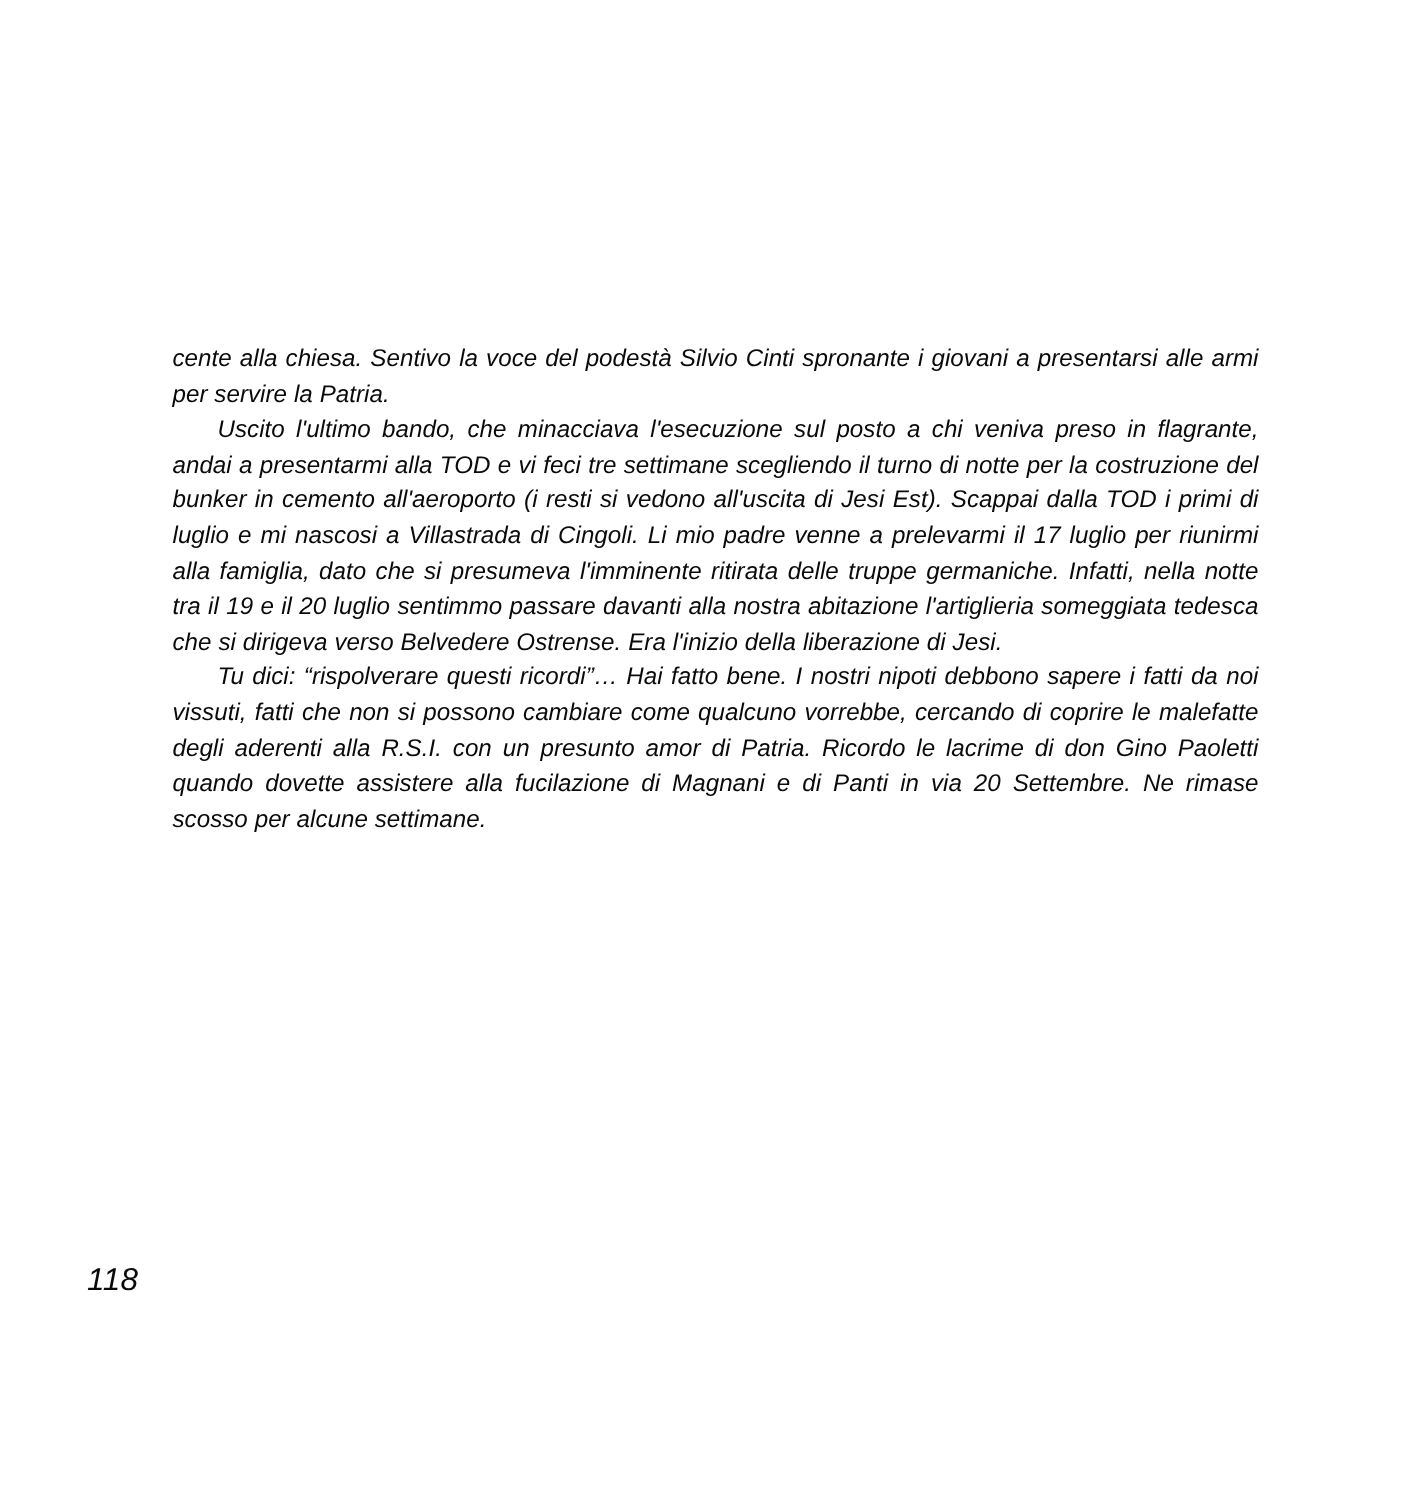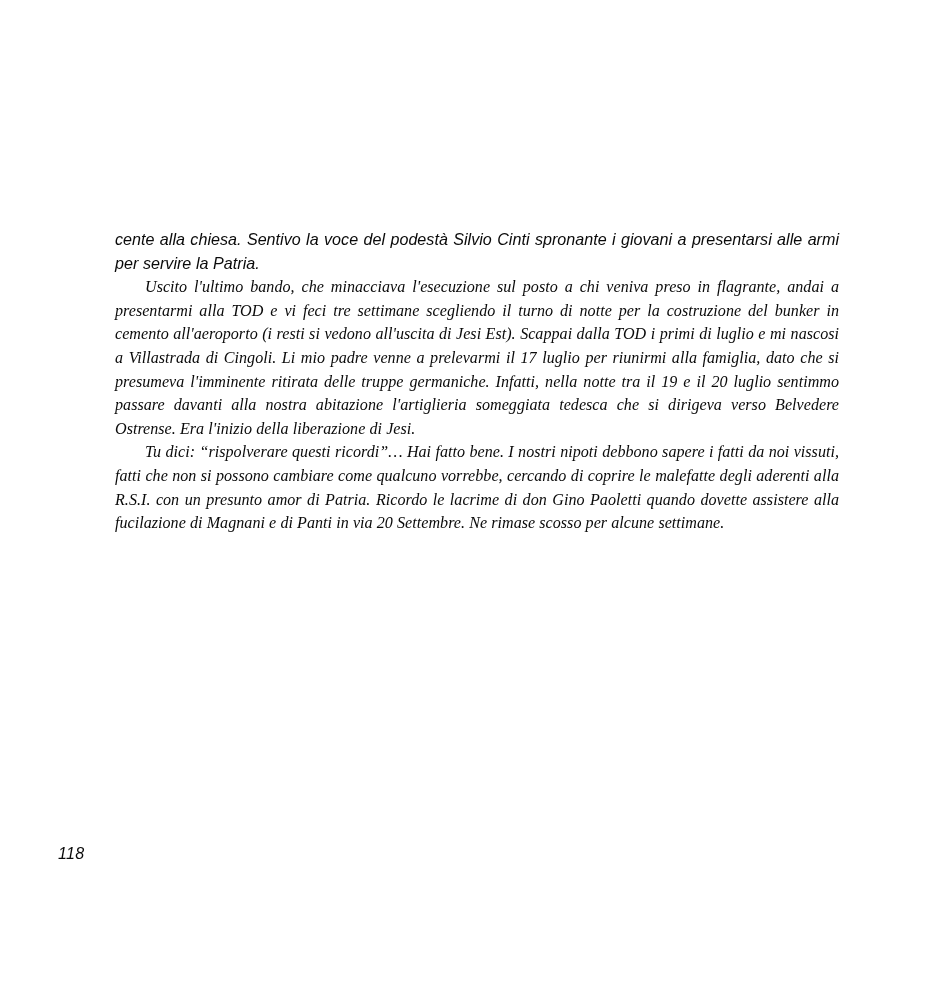--- a/index.html
+++ b/index.html
@@ -45,30 +45,29 @@
     hyphens: manual;
     -webkit-hyphens: manual;
   }
 
   .para + .para {
     margin-top: 0;
   }
 
   .para.indent {
     text-indent: 30px;
-    font-family: Liberation Serif, serif;
   }
 
   .page-number {
     position: absolute;
     left: 58px;
     top: 844px;
     font-family: "Liberation Sans", sans-serif;
     font-style: italic;
-    font-size: 16px;
+    font-size: 21px;
     line-height: 20px;
     color: #0a0a0a;
     letter-spacing: 0.3px;
   }
 </style>
 </head>
 <body>
 
 <div class="page">
 

